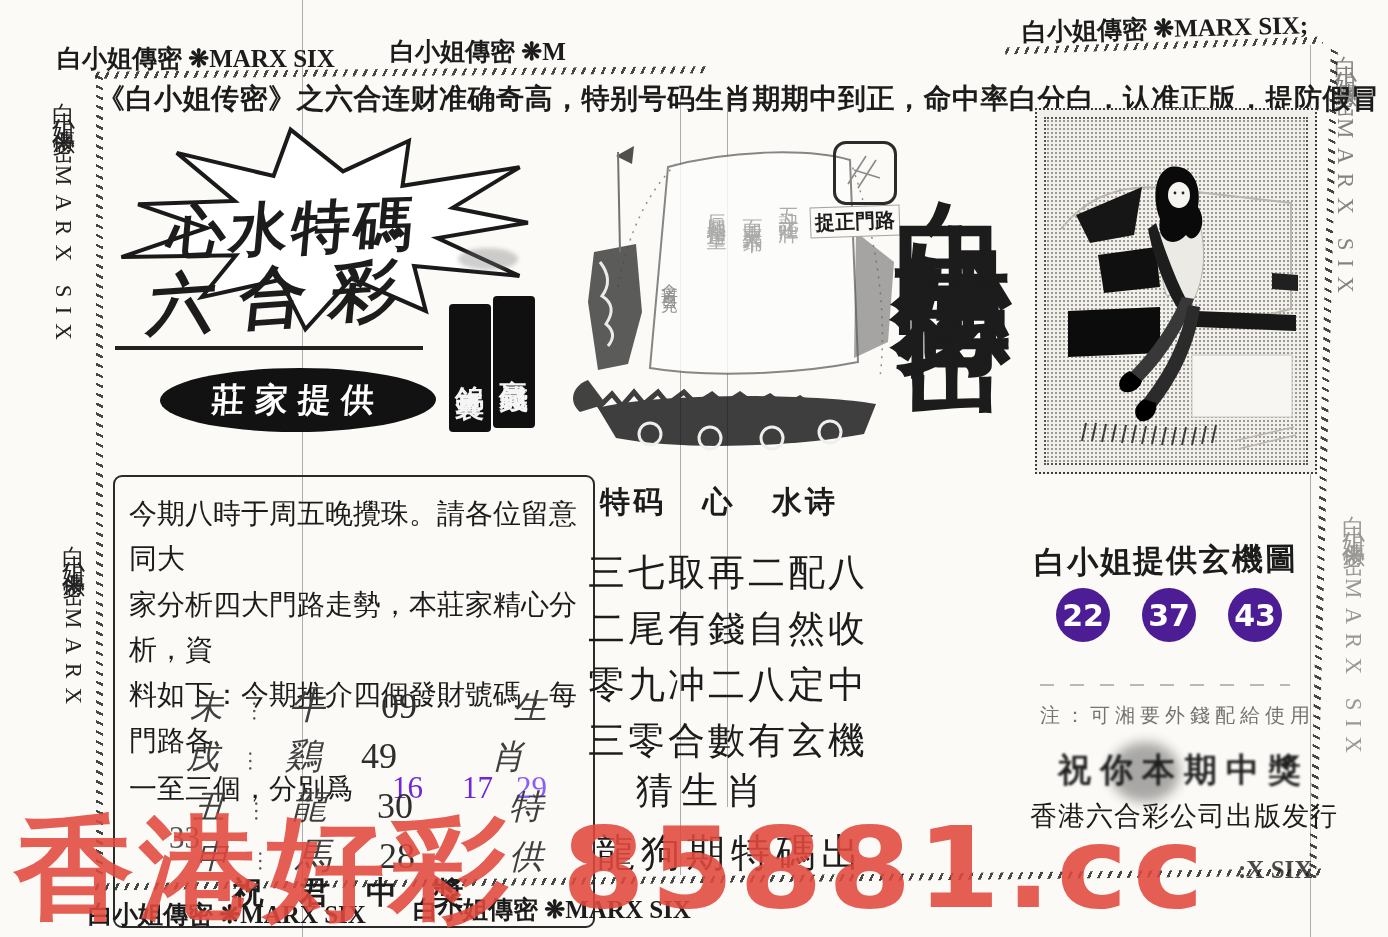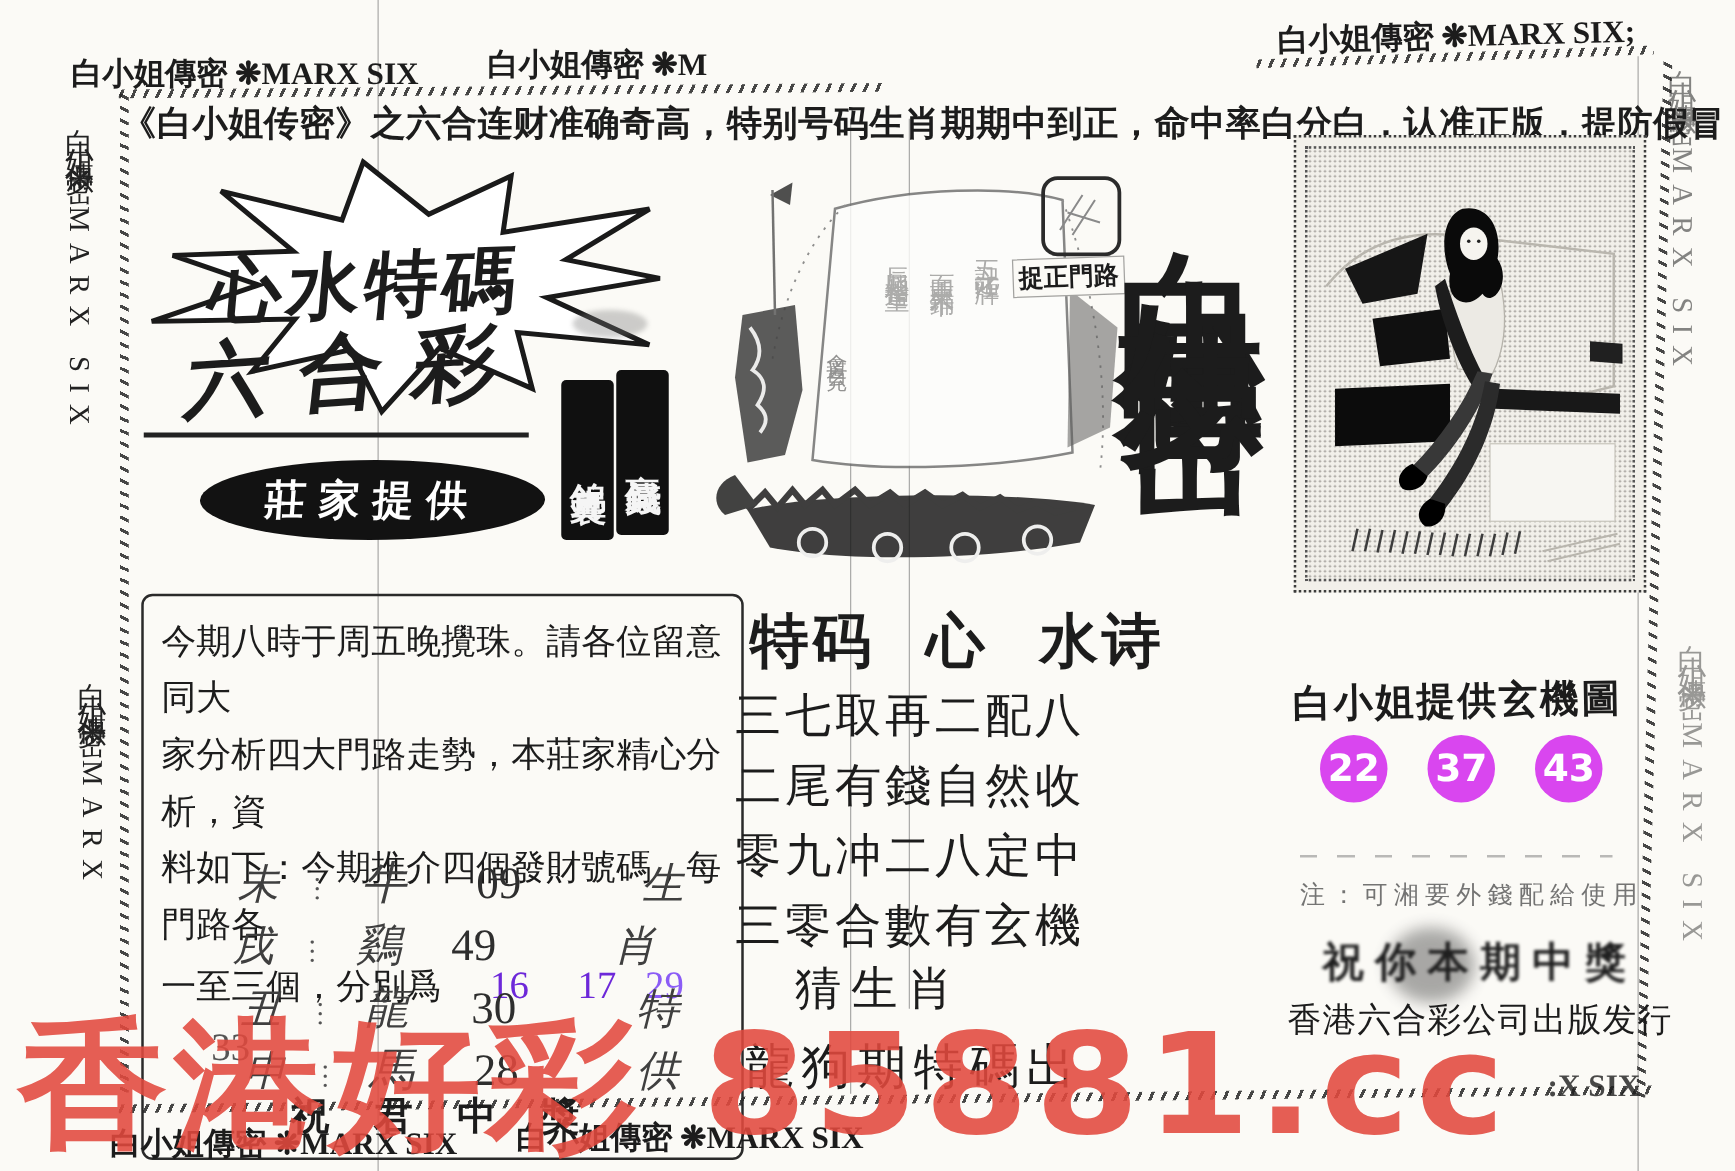--- a/index.html
+++ b/index.html
@@ -30,21 +30,21 @@
   .zanimal{font-size:36px;}
   .znum{font-size:36px;color:#2e2e2e;font-style:normal;font-family:"Liberation Serif",serif;}
   .zside{font-size:34px;}
   .poem-line{position:absolute;font-size:37px;letter-spacing:3px;white-space:nowrap;}
   .big-title{writing-mode:vertical-rl;text-orientation:upright;font-size:118px;font-weight:800;letter-spacing:22px;
              font-family:"Liberation Serif","DejaVu Serif",serif;line-height:1;}
   .photo-frame{border:2px dotted #3c3c3c;background:#f2f0ea;}
   .photo-inner{position:absolute;inset:7px;border:2px dotted #555;
       background-image:radial-gradient(#9a9792 .7px,transparent 1px);background-size:4px 4px;}
   .caption{font-size:31px;font-weight:600;letter-spacing:2px;transform:rotate(-1deg);white-space:nowrap;}
-  .ball{width:54px;height:54px;border-radius:50%;background:#d946ef;color:#fff;display:flex;align-items:center;
+  .ball{width:54px;height:54px;border-radius:50%;background:#4c1d95;color:#fff;display:flex;align-items:center;
         justify-content:center;font-size:30px;font-weight:700;font-family:"DejaVu Sans",sans-serif;}
   .faint-note{font-size:20px;color:#5d5d5d;letter-spacing:5px;filter:blur(.6px);opacity:.85;white-space:nowrap;}
   .smudge-wish{font-size:33px;font-weight:700;letter-spacing:9px;filter:blur(1.1px);color:#1f1f1f;white-space:nowrap;}
   .publisher{font-size:27px;letter-spacing:1px;white-space:nowrap;}
   .watermark{font-family:"DejaVu Sans","Liberation Sans",sans-serif;font-weight:800;font-size:112px;line-height:1;
              letter-spacing:5px;transform:scaleX(1.07);transform-origin:left center;opacity:.88;z-index:50;white-space:nowrap;}
   .sail-col{writing-mode:vertical-rl;text-orientation:upright;font-size:20px;color:#8a8a8a;letter-spacing:4px;opacity:.85;}
   .stamp{border:3px solid #2b2b2b;border-radius:13px;background:transparent;}
   .stamp-label{font-size:20px;font-weight:700;border:1px solid rgba(0,0,0,.35);padding:1px 4px;white-space:nowrap;background:#fbfaf6;}
   .ftr{font-size:25px;font-weight:600;white-space:nowrap;}
@@ -160,21 +160,21 @@
     <div class="abs sail-col" style="left:100px;top:158px;height:120px;font-size:17px;color:#666;">會道玄兒</div>
   </div>
 
   <div class="abs stamp" style="left:833px;top:141px;width:58px;height:58px;">
     <svg width="58" height="58" viewBox="0 0 58 58">
       <path d="M12,40 L30,12 M22,44 L40,16 M18,26 L44,34" stroke="#8a8a8a" stroke-width="1.6" fill="none"></path>
     </svg>
   </div>
   <div class="abs stamp-label" style="left:810px;top:206px;transform:rotate(-2deg);">捉正門路</div>
 
-  <div class="abs poem-line" style="left:600px;top:482px;font-size:47px;font-weight:600;word-spacing:26px;">特码 心 水诗</div>
+  <div class="abs poem-line" style="left:600px;top:482px;font-size:30px;font-weight:600;word-spacing:26px;">特码 心 水诗</div>
   <div class="abs poem-line" style="left:588px;top:548px;">三七取再二配八</div>
   <div class="abs poem-line" style="left:588px;top:660px;">零九冲二八定中</div>
   <div class="abs poem-line" style="left:588px;top:604px;">二尾有錢自然收</div>
   <div class="abs poem-line" style="left:588px;top:716px;">三零合數有玄機</div>
   <div class="abs poem-line" style="left:596px;top:826px;font-size:39px;letter-spacing:6px;">龍狗期特碼出</div>
   <div class="abs poem-line" style="left:636px;top:766px;letter-spacing:8px;">猜生肖</div>
 
   <div class="abs big-title" style="left:892px;top:106px;height:740px;">白小姐傳密</div>
 
   <div class="abs photo-frame" style="left:1035px;top:108px;width:278px;height:362px;">

